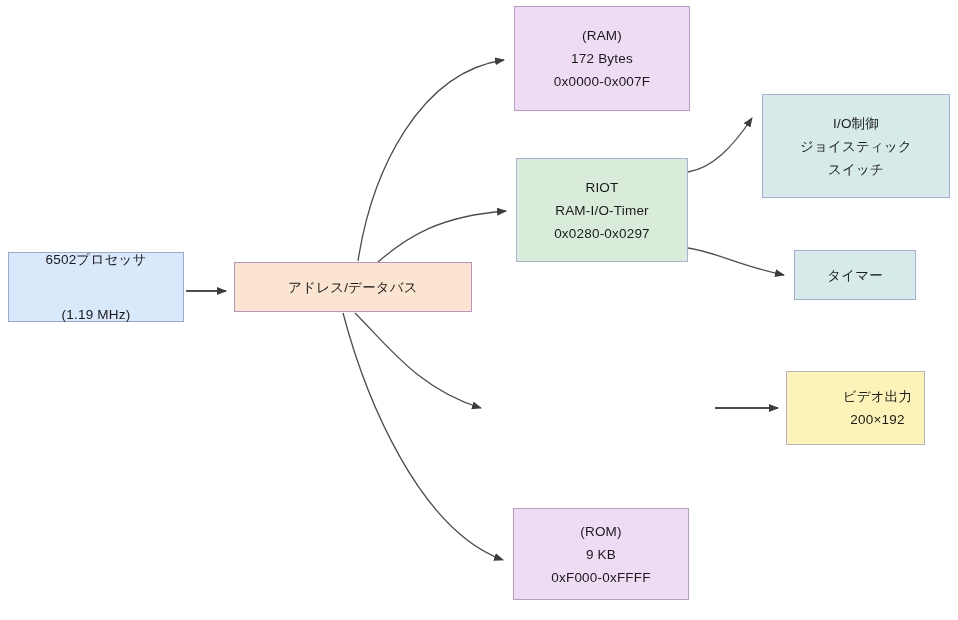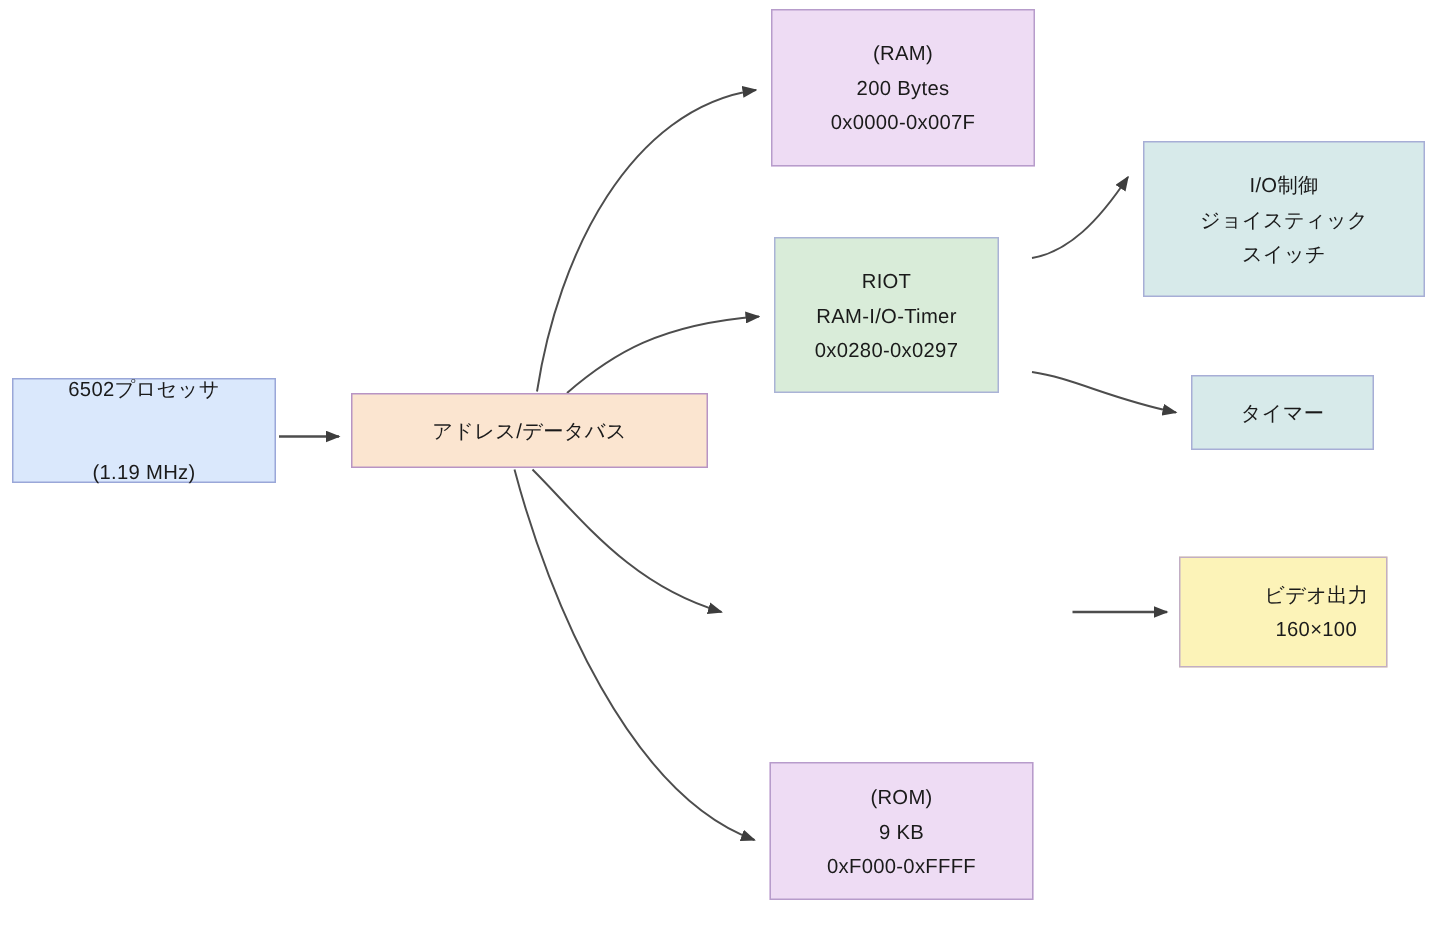--- a/index.html
+++ b/index.html
@@ -88,44 +88,44 @@
     <span class="line">6502プロセッサ</span>
     <span class="line">(1.19 MHz)</span>
   </div>
 
   <div class="node fill-orange" style="left:234px; top:262px; width:238px; height:50px;">
     <span class="line">アドレス/データバス</span>
   </div>
 
   <div class="node fill-purple" style="left:514px; top:6px; width:176px; height:105px;">
     <span class="line">(RAM)</span>
-    <span class="line">200 Bytes</span>
+    <span class="line">172 Bytes</span>
     <span class="line">0x0000-0x007F</span>
   </div>
 
-  <div class="node fill-green" style="left:516px; top:158px; width:150px; height:104px;">
+  <div class="node fill-green" style="left:516px; top:158px; width:172px; height:104px;">
     <span class="line">RIOT</span>
     <span class="line">RAM-I/O-Timer</span>
     <span class="line">0x0280-0x0297</span>
   </div>
 
   <div class="node fill-teal" style="left:762px; top:94px; width:188px; height:104px;">
     <span class="line">I/O制御</span>
     <span class="line">ジョイスティック</span>
     <span class="line">スイッチ</span>
   </div>
 
   <div class="node fill-teal" style="left:794px; top:250px; width:122px; height:50px;">
     <span class="line">タイマー</span>
   </div>
 
 
   <div class="node fill-yellow" style="left:786px; top:371px; width:139px; height:74px;">
     <span class="line">ビデオ出力</span>
-    <span class="line">160×100</span>
+    <span class="line">200×192</span>
   </div>
 
   <div class="node fill-purple" style="left:513px; top:508px; width:176px; height:92px;">
     <span class="line">(ROM)</span>
     <span class="line">9 KB</span>
     <span class="line">0xF000-0xFFFF</span>
   </div>
 
 </div>
 

